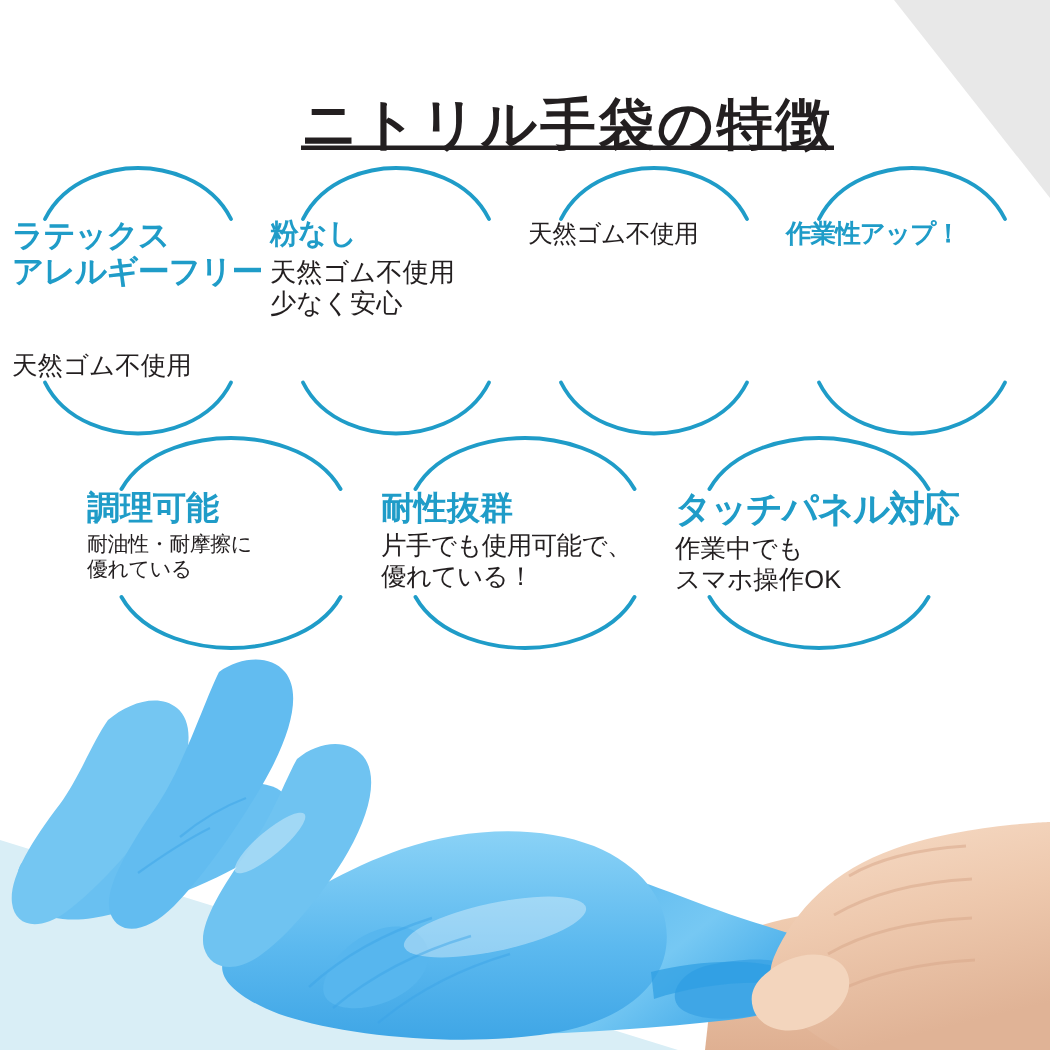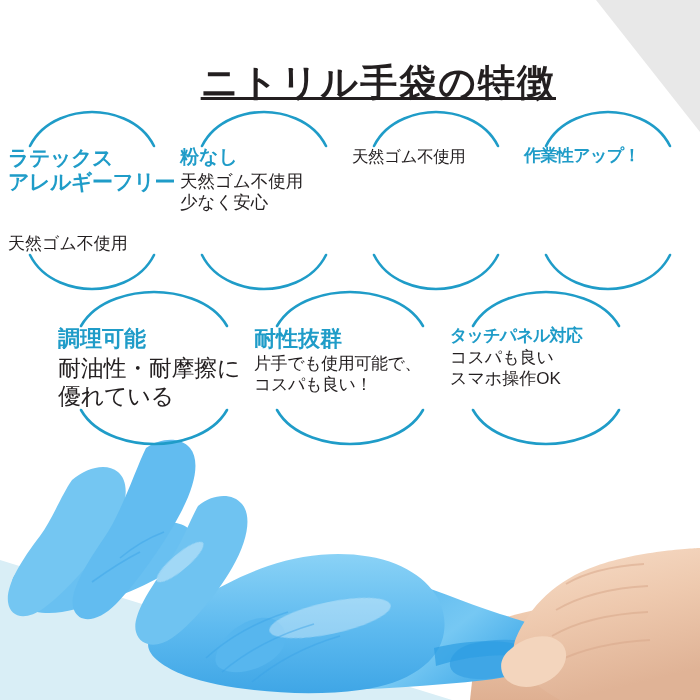--- a/index.html
+++ b/index.html
@@ -103,24 +103,24 @@
   }
 
   
   .f-latex .feature-headline{font-size:21px;letter-spacing:-0.5px;}
   .f-latex .feature-sub{font-size:17px;margin-top:40px;}
   .f-powder .feature-headline{font-size:19px;}
   .f-food .feature-headline{font-size:21px;}
   .f-food .feature-sub{font-size:16.5px;letter-spacing:-0.4px;}
   .f-work .feature-headline{font-size:17px;letter-spacing:-0.6px;}
   .f-durable .feature-headline{font-size:22px;}
-  .f-durable .feature-sub{font-size:23px;letter-spacing:-0.3px;}
+  .f-durable .feature-sub{font-size:14px;letter-spacing:-0.3px;}
   .f-ambi .feature-headline{font-size:22px;}
   .f-ambi .feature-sub{font-size:17px;letter-spacing:-0.4px;}
-  .f-touch .feature-headline{font-size:17px;letter-spacing:-0.8px;}
+  .f-touch .feature-headline{font-size:24px;letter-spacing:-0.8px;}
   .f-touch .feature-sub{font-size:17px;}
 </style>
 </head>
 <body>
 
 <div id="stage">
 
   <div class="corner-wedge-tr"></div>
 
   <div class="photo-band">
@@ -322,38 +322,38 @@
 
     <div class="feature f-ambi">
       <div class="arc-top">
         <svg viewBox="0 0 150 34">
             <path d="M2,34 C18,6 56,0 75,0 C94,0 132,6 148,34" fill="none" stroke="#1f9cc8" stroke-width="2.6" stroke-linecap="round"></path>
           </svg>
       </div>
       <div class="feature-body">
         <div class="feature-headline">耐性抜群</div>
         <div class="feature-sub">片手でも使用可能で、
-コスパも良い！</div>
+優れている！</div>
       </div>
       <div class="arc-bot">
         <svg viewBox="0 0 150 34">
             <path d="M2,0 C18,28 56,34 75,34 C94,34 132,28 148,0" fill="none" stroke="#1f9cc8" stroke-width="2.6" stroke-linecap="round"></path>
           </svg>
       </div>
     </div>
 
     <div class="feature f-touch">
       <div class="arc-top">
         <svg viewBox="0 0 150 34">
             <path d="M2,34 C18,6 56,0 75,0 C94,0 132,6 148,34" fill="none" stroke="#1f9cc8" stroke-width="2.6" stroke-linecap="round"></path>
           </svg>
       </div>
       <div class="feature-body">
         <div class="feature-headline">タッチパネル対応</div>
-        <div class="feature-sub">コスパも良い
+        <div class="feature-sub">作業中でも
 スマホ操作OK</div>
       </div>
       <div class="arc-bot">
         <svg viewBox="0 0 150 34">
             <path d="M2,0 C18,28 56,34 75,34 C94,34 132,28 148,0" fill="none" stroke="#1f9cc8" stroke-width="2.6" stroke-linecap="round"></path>
           </svg>
       </div>
     </div>
 
   </div>

